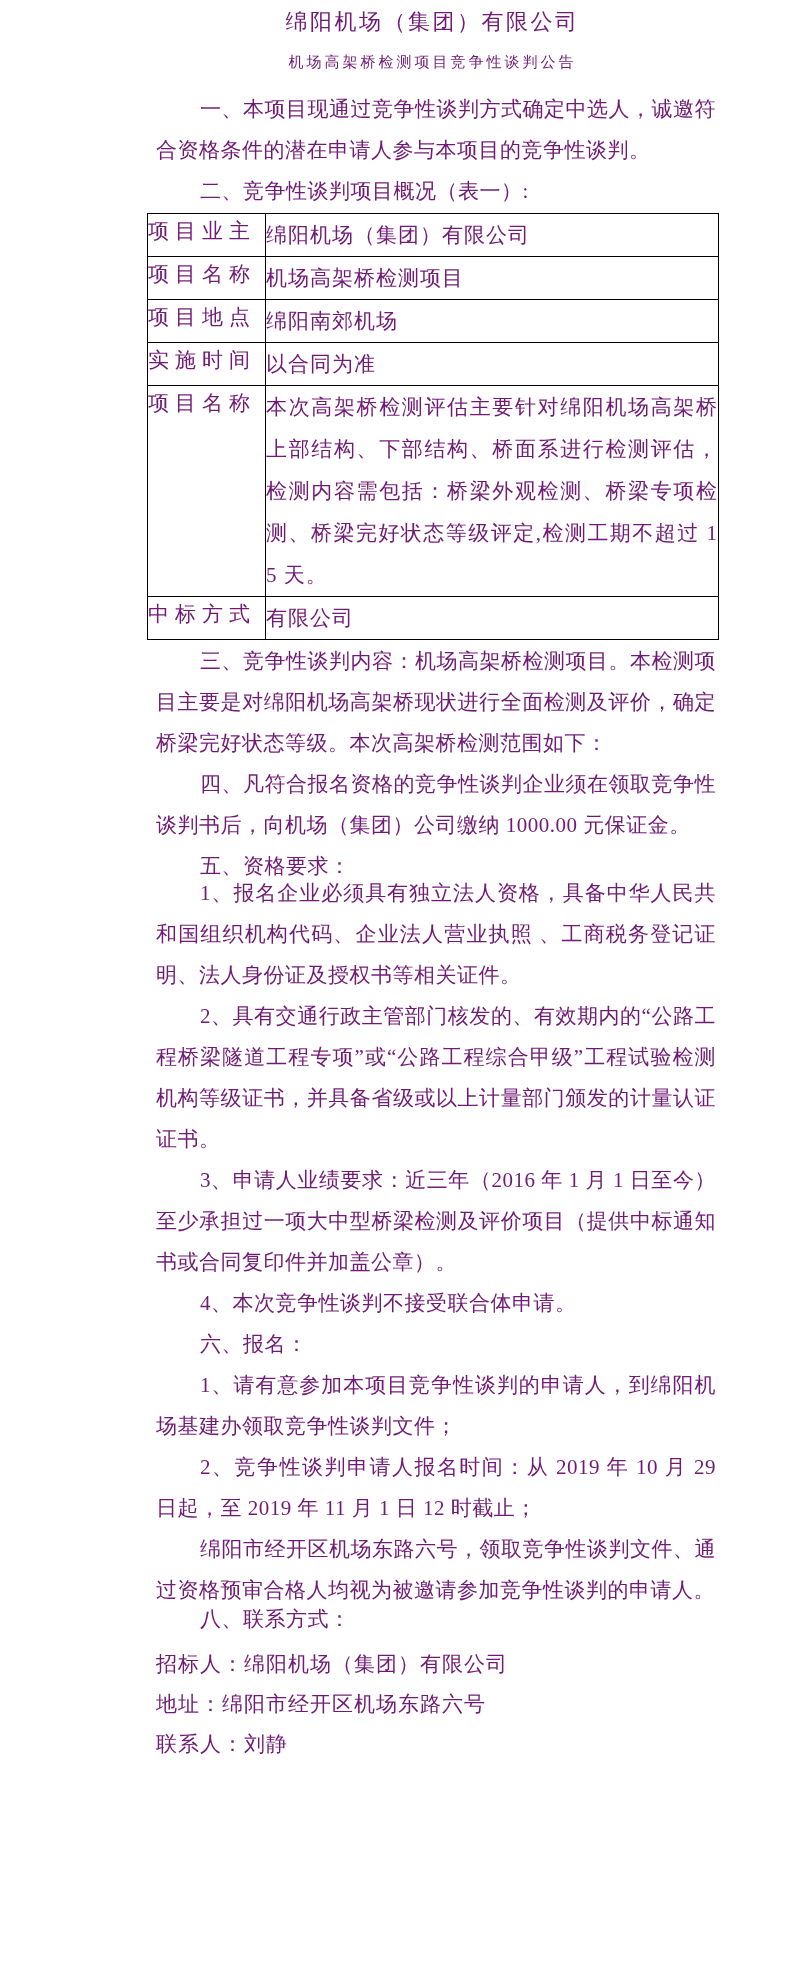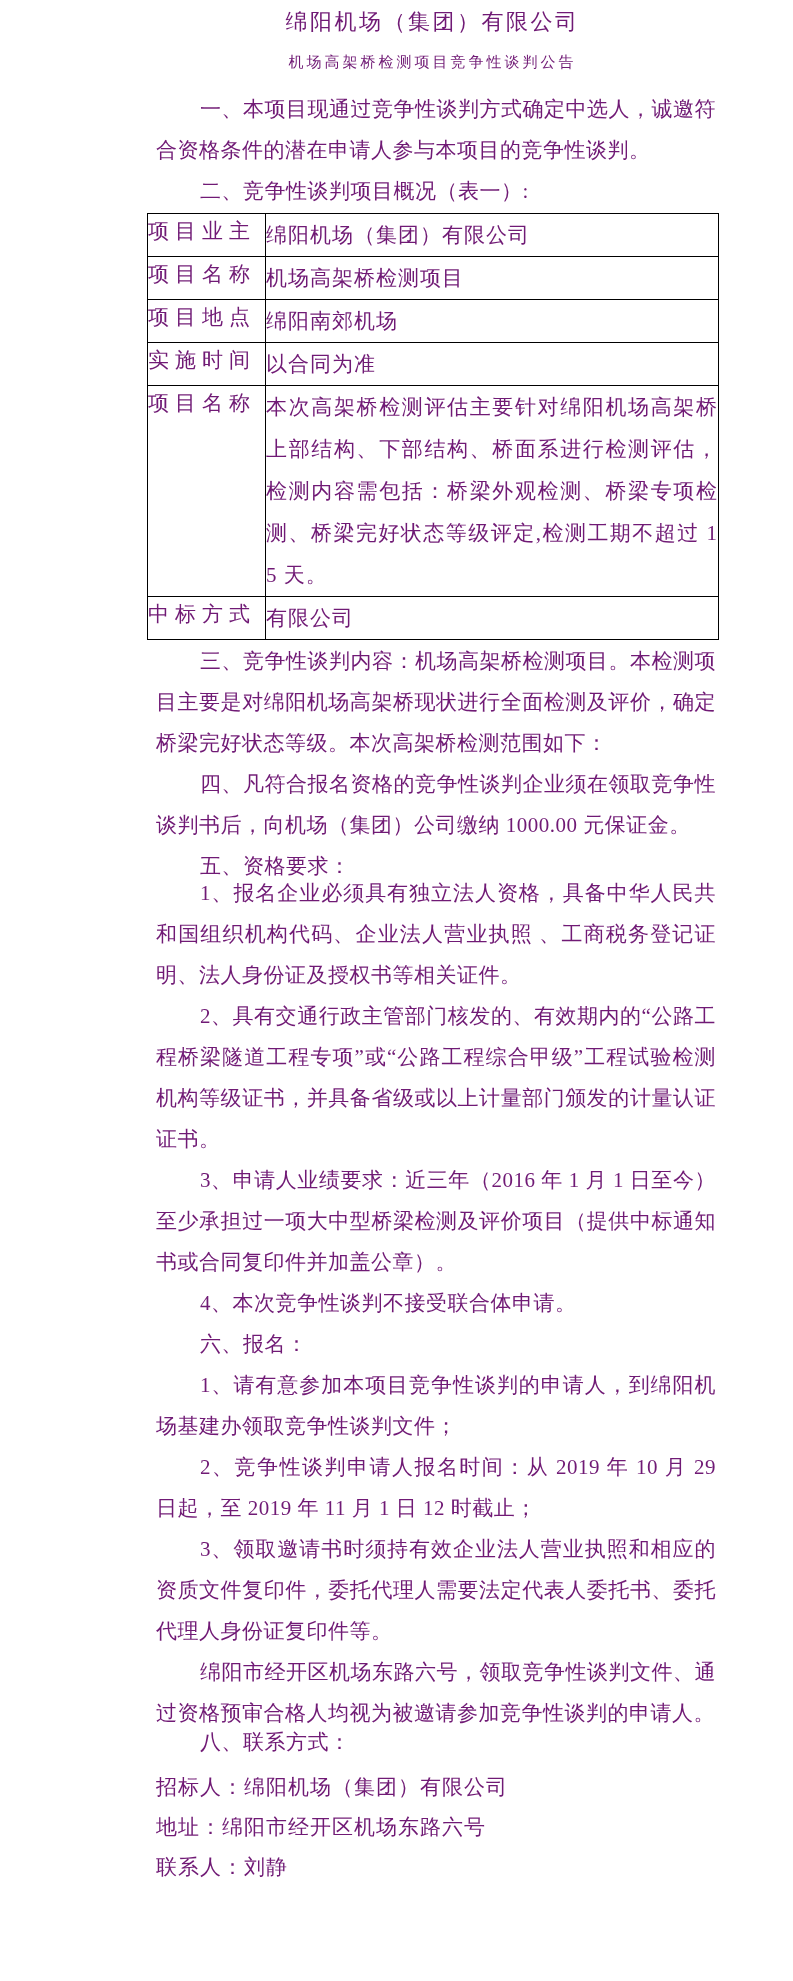--- a/index.html
+++ b/index.html
@@ -128,21 +128,20 @@
     <p class="para">三、竞争性谈判内容：机场高架桥检测项目。本检测项目主要是对绵阳机场高架桥现状进行全面检测及评价，确定桥梁完好状态等级。本次高架桥检测范围如下：</p>
     <p class="para">四、凡符合报名资格的竞争性谈判企业须在领取竞争性谈判书后，向机场（集团）公司缴纳 1000.00 元保证金。</p>
     <p class="para tight-below">五、资格要求：</p>
     <p class="para">1、报名企业必须具有独立法人资格，具备中华人民共和国组织机构代码、企业法人营业执照 、工商税务登记证明、法人身份证及授权书等相关证件。</p>
     <p class="para">2、具有交通行政主管部门核发的、有效期内的“公路工程桥梁隧道工程专项”或“公路工程综合甲级”工程试验检测机构等级证书，并具备省级或以上计量部门颁发的计量认证证书。</p>
     <p class="para">3、申请人业绩要求：近三年（2016 年 1 月 1 日至今）至少承担过一项大中型桥梁检测及评价项目（提供中标通知书或合同复印件并加盖公章）。</p>
     <p class="para">4、本次竞争性谈判不接受联合体申请。</p>
     <p class="para">六、报名：</p>
     <p class="para">1、请有意参加本项目竞争性谈判的申请人，到绵阳机场基建办领取竞争性谈判文件；</p>
     <p class="para">2、竞争性谈判申请人报名时间：从 2019 年 10 月 29 日起，至 2019 年 11 月 1 日 12 时截止；</p>
-    <p class="para">3、领取邀请书时须持有效企业法人营业执照和相应的资质文件复印件，委托代理人需要法定代表人委托书、委托代理人身份证复印件等。</p>
     <p class="para">绵阳市经开区机场东路六号，领取竞争性谈判文件、通过资格预审合格人均视为被邀请参加竞争性谈判的申请人。</p>
     <p class="para tight-above">八、联系方式：</p>
 
     <div class="contacts">
       <p class="contact-line">招标人：绵阳机场（集团）有限公司</p>
       <p class="contact-line">地址：绵阳市经开区机场东路六号</p>
       <p class="contact-line">联系人：刘静</p>
 
     </div>
 

